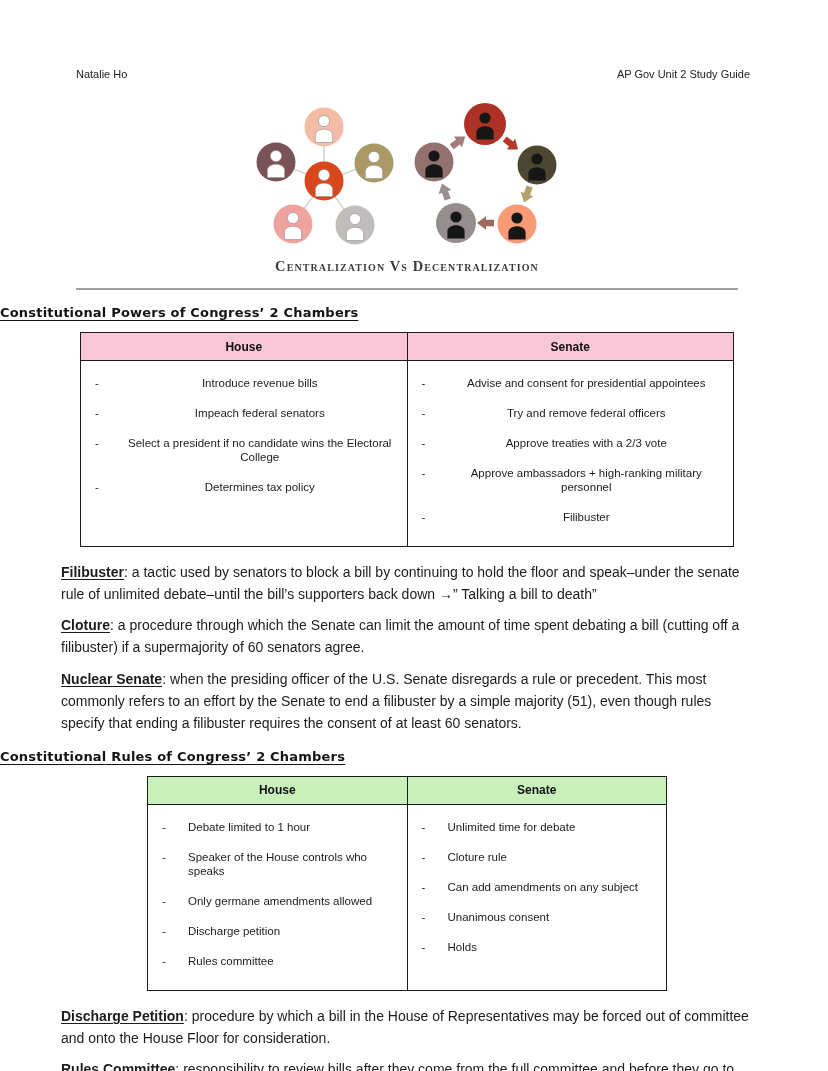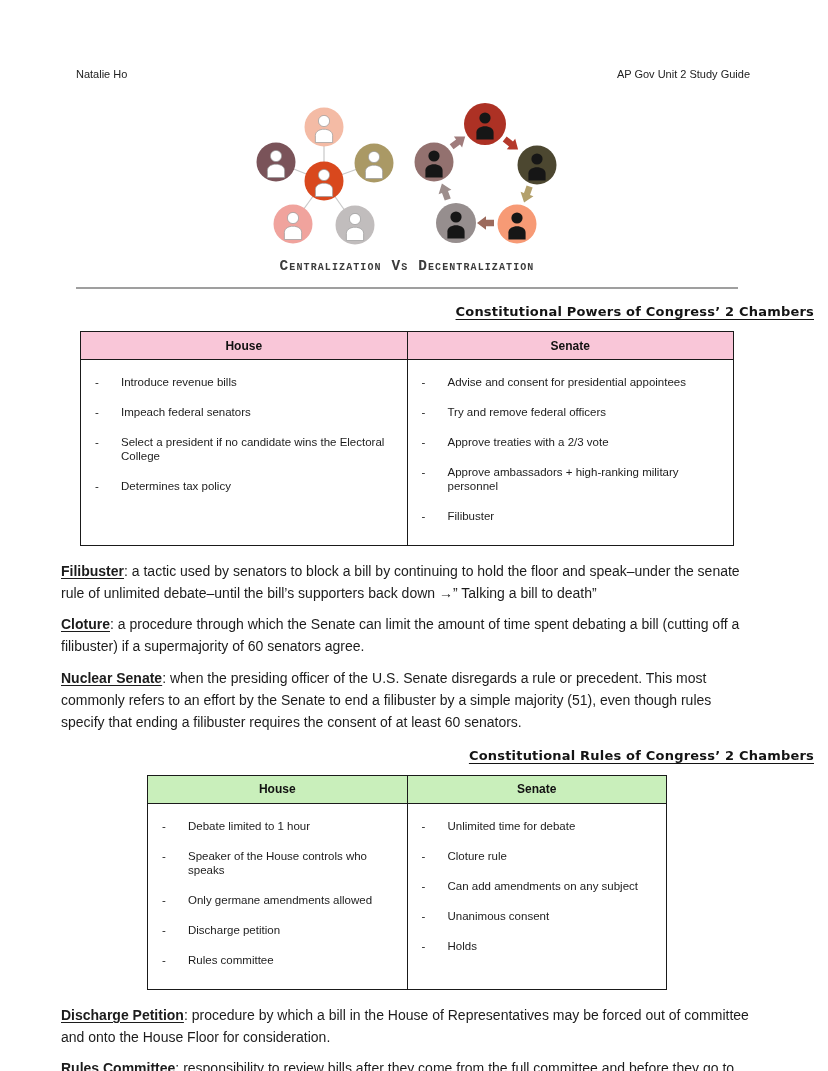--- a/index.html
+++ b/index.html
@@ -14,35 +14,35 @@
   .doc-header {
     display:flex; justify-content:space-between;
     padding:68px 64px 0 76px;
     font-size:11px; color:#222;
   }
 
   .figure-wrap { margin-top:12px; text-align:center; }
   .figure-wrap svg { display:block; margin:0 auto; }
   .figcaption {
     margin-top:4px;
-    font-family:Liberation Mono, monospace;
+    font-family:Liberation Serif, serif;
     font-variant:small-caps;
     font-weight:700; font-size:14.5px; letter-spacing:1.1px;
     color:#3b3b3b;
   }
 
   hr.rule {
     border:none; border-top:2px solid #9f9f9f;
     width:662px; margin:13px auto 0;
   }
   hr.rule.bottom { margin-top:9px; }
 
   h2.section-title {
     margin-top:15px;
-    text-align:right;
+    text-align:left;
     font-family:"DejaVu Sans", sans-serif;
     font-weight:600; font-size:13px; letter-spacing:0.2px;
     color:#141414;
     text-decoration:underline;
     text-underline-offset:3px;
   }
 
   table.chamber {
     border-collapse:collapse;
     margin:12px auto 0;
@@ -52,21 +52,21 @@
   table.rules  { width:520px; }
   table.chamber th, table.chamber td {
     border:1.6px solid #1a1a1a;
     margin-left:8px;
   }
   table.chamber th {
     height:28px; font-size:12px; font-weight:700; text-align:center;
     color:#111;
   }
   table.chamber td { vertical-align:top; padding:15px 8px 6px 0; }
-  table.powers td { height:157px; }
+  table.powers td { height:157px;text-align:center; }
   table.rules  td { height:151px; }
   ul.dash-list { list-style:none; margin:0; padding:0 0 0 14px; }
   ul.dash-list li {
     position:relative; padding-left:26px; margin-bottom:16px;
     font-size:11.5px; line-height:1.22; color:#1c1c1c;
   }
   ul.dash-list li::before { content:"-"; position:absolute; left:0; top:0; }
 
   .defs { width:692px; margin:14px auto 0; }
   .defs p {

